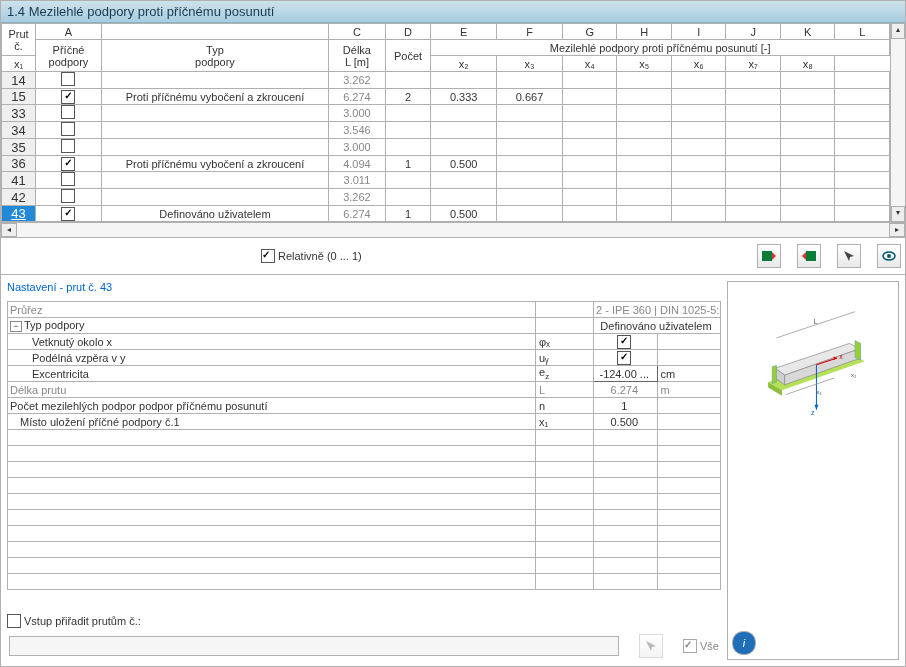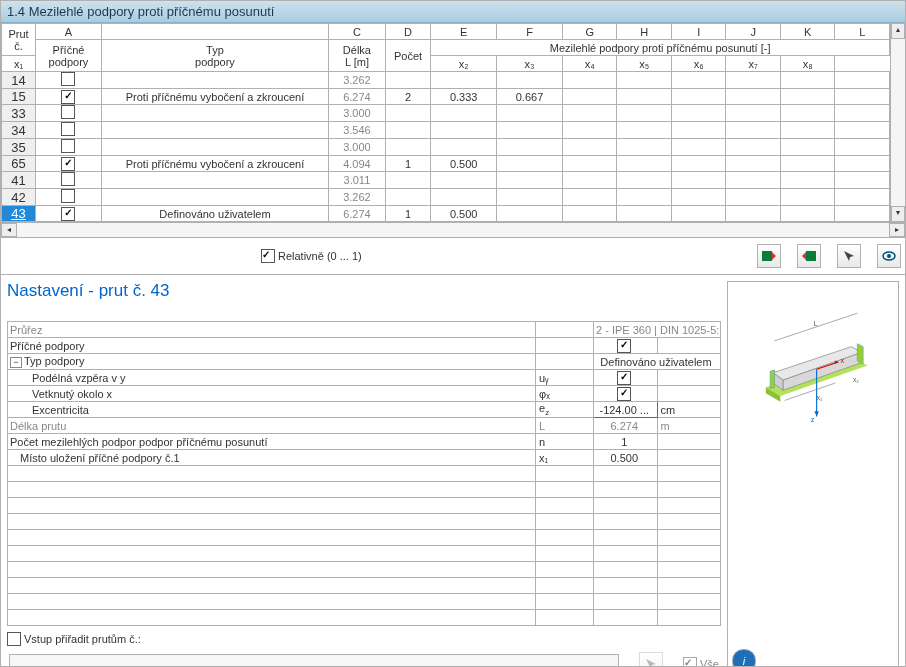--- a/index.html
+++ b/index.html
@@ -30,21 +30,21 @@
 .scroll-fake{height:14px;border-top:1px solid var(--grey-border);position:relative;display:flex}
 .scroll-fake .arrow{width:14px;background:#eee;border:1px solid var(--grey-border);font-size:8px;text-align:center;line-height:12px}
 .scroll-fake .track{flex:1;background:#f5f5f5}
 
 .midbar{display:flex;align-items:center;gap:16px;padding:6px 4px;border-bottom:1px solid var(--grey-border)}
 .midbar .spacer{flex:1}
 .iconbtn{width:22px;height:22px;border:1px solid var(--grey-border);background:linear-gradient(#fff,#e8e8e8);display:inline-flex;align-items:center;justify-content:center;font-size:12px;cursor:pointer}
 
 .lower{flex:1;display:flex;gap:6px;padding:6px;box-sizing:border-box}
 .propwrap{flex:1;display:flex;flex-direction:column}
-.propcaption{color:#0066cc;font-size:17px;margin-bottom:20px}
+.propcaption{color:#0066cc;font-size:11px;margin-bottom:8px}
 table.props{border-collapse:collapse;width:100%;font-size:11px;table-layout:fixed}
 table.props td{border:1px solid var(--grey-border);height:15px;padding:0 2px;overflow:hidden;white-space:nowrap}
 table.props td.k{text-align:left;padding-left:2px}
 table.props td.sym{width:52px;text-align:left;padding-left:3px}
 table.props td.v{width:120px;text-align:center;padding-right:4px}
 table.props td.u{width:40px;text-align:left;padding-left:3px}
 table.props .dim td{color:#888}
 .props-scroll{flex:1;overflow:hidden;border-right:0}
 .filler td{height:16px;background:#fff}
 .bottomrow{display:flex;align-items:center;gap:20px;padding:6px 2px 2px}
@@ -187,21 +187,21 @@
               <td></td>
               <td></td>
               <td></td>
               <td></td>
               <td></td>
               <td></td>
               <td></td>
               <td></td>
             </tr>
             <tr>
-              <td class="rowhead">65</td>
+              <td class="rowhead">36</td>
               <td><span class="chk on"></span></td>
               <td class="txt">Proti příčnému vybočení a zkroucení</td>
               <td class="dim">4.094</td>
               <td>1</td>
               <td>0.500</td>
               <td></td>
               <td></td>
               <td></td>
               <td></td>
               <td></td>
@@ -305,39 +305,33 @@
       <div class="propcaption">Nastavení - prut č. 43</div>
       <div class="props-scroll">
       <table class="props">
         <tbody>
               <tr class="dim">
           <td class="k">Průřez</td>
           <td class="sym"></td>
           <td class="v" colspan="2" style="text-align:left;color:#888">2 - IPE 360 | DIN 1025-5:1994</td>
         </tr>
         <tr>
-          <td class="k">Příčné podpory</td>
-          <td class="sym"></td>
-          <td class="v" style="text-align:center"><span class="chk on"></span></td>
-          <td class="u"></td>
-        </tr>
-        <tr>
           <td class="k"><span style="display:inline-block;width:10px;border:1px solid #888;text-align:center;line-height:9px;font-size:9px;margin-right:2px">−</span><span>Typ podpory</span></td>
           <td class="sym"></td>
           <td class="v" style="text-align:center" colspan="2">Definováno uživatelem</td>
         </tr>
         <tr>
+          <td class="k" style="padding-left:24px">Vetknutý okolo x</td>
+          <td class="sym">φₓ</td>
+          <td class="v" style="text-align:center"><span class="chk on"></span></td>
+          <td class="u"></td>
+        </tr>
+        <tr>
           <td class="k" style="padding-left:24px">Podélná vzpěra v y</td>
           <td class="sym">uᵧ</td>
-          <td class="v" style="text-align:center"><span class="chk on"></span></td>
-          <td class="u"></td>
-        </tr>
-        <tr>
-          <td class="k" style="padding-left:24px">Vetknutý okolo x</td>
-          <td class="sym">φₓ</td>
           <td class="v" style="text-align:center"><span class="chk on"></span></td>
           <td class="u"></td>
         </tr>
         <tr>
           <td class="k" style="padding-left:24px">Excentricita</td>
           <td class="sym">e<sub>z</sub></td>
           <td class="v" style="background:#fff;border:1px solid #666">-124.00 ...</td>
           <td class="u">cm</td>
         </tr>
         <tr class="dim">

